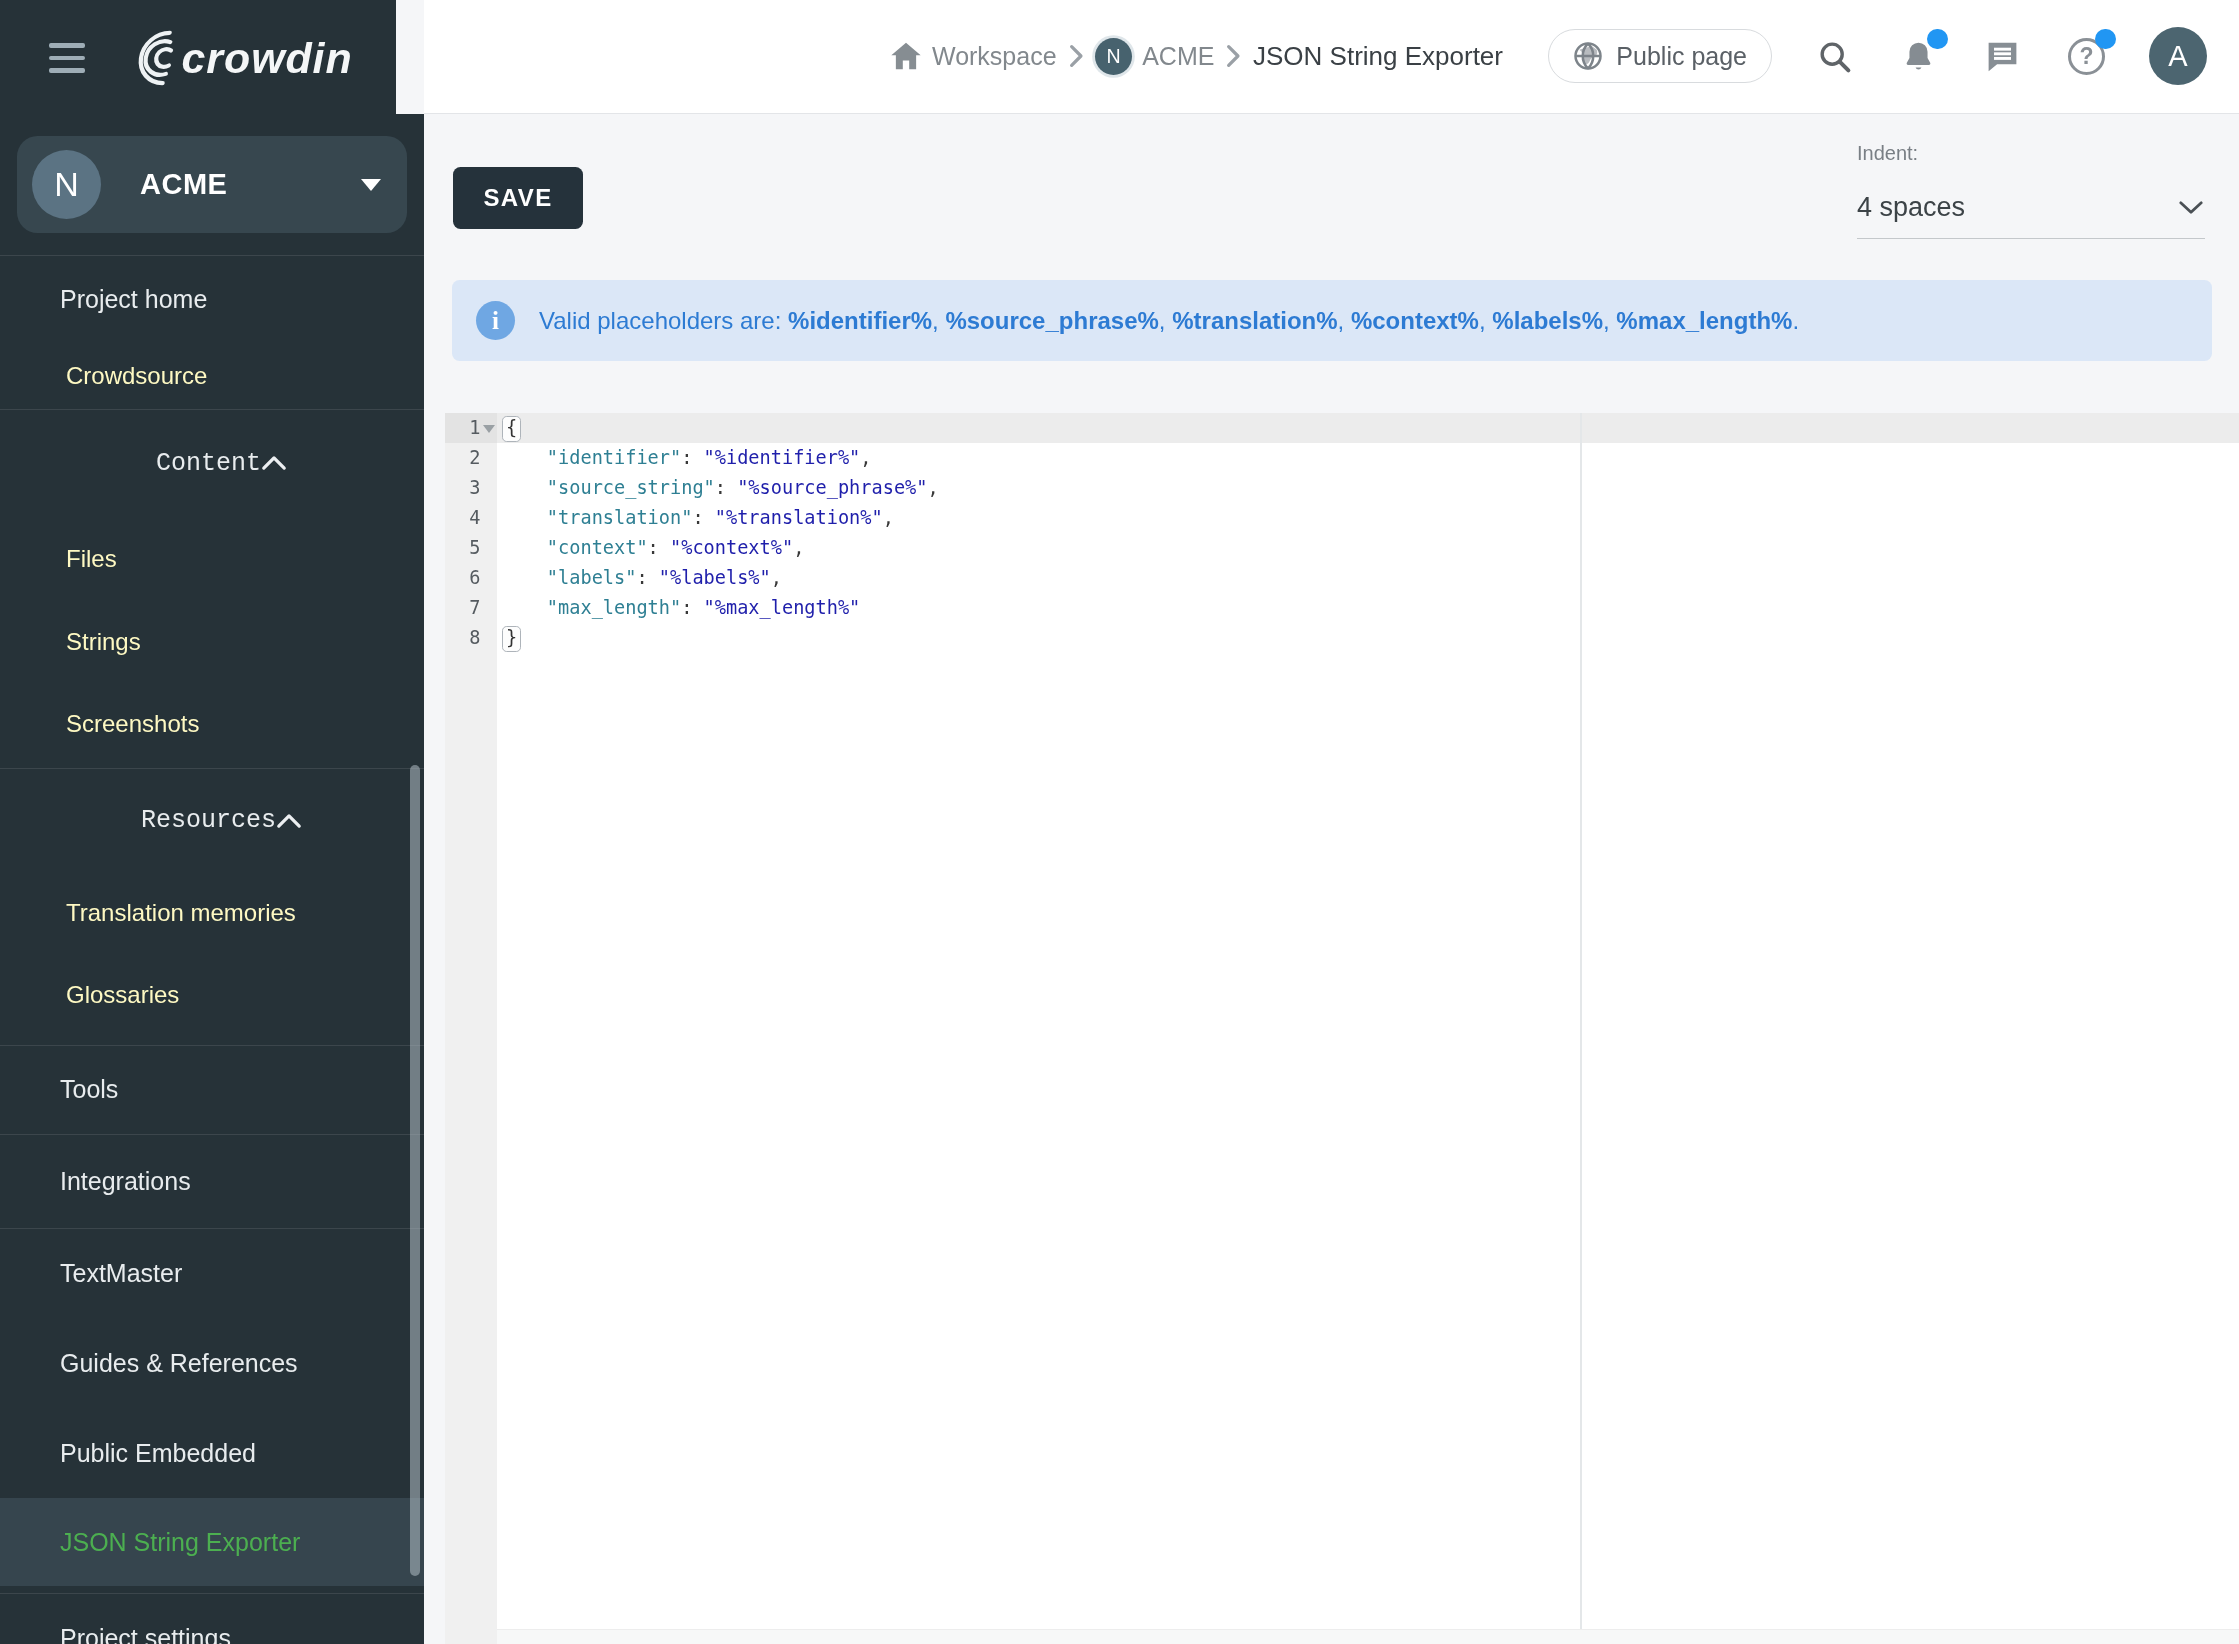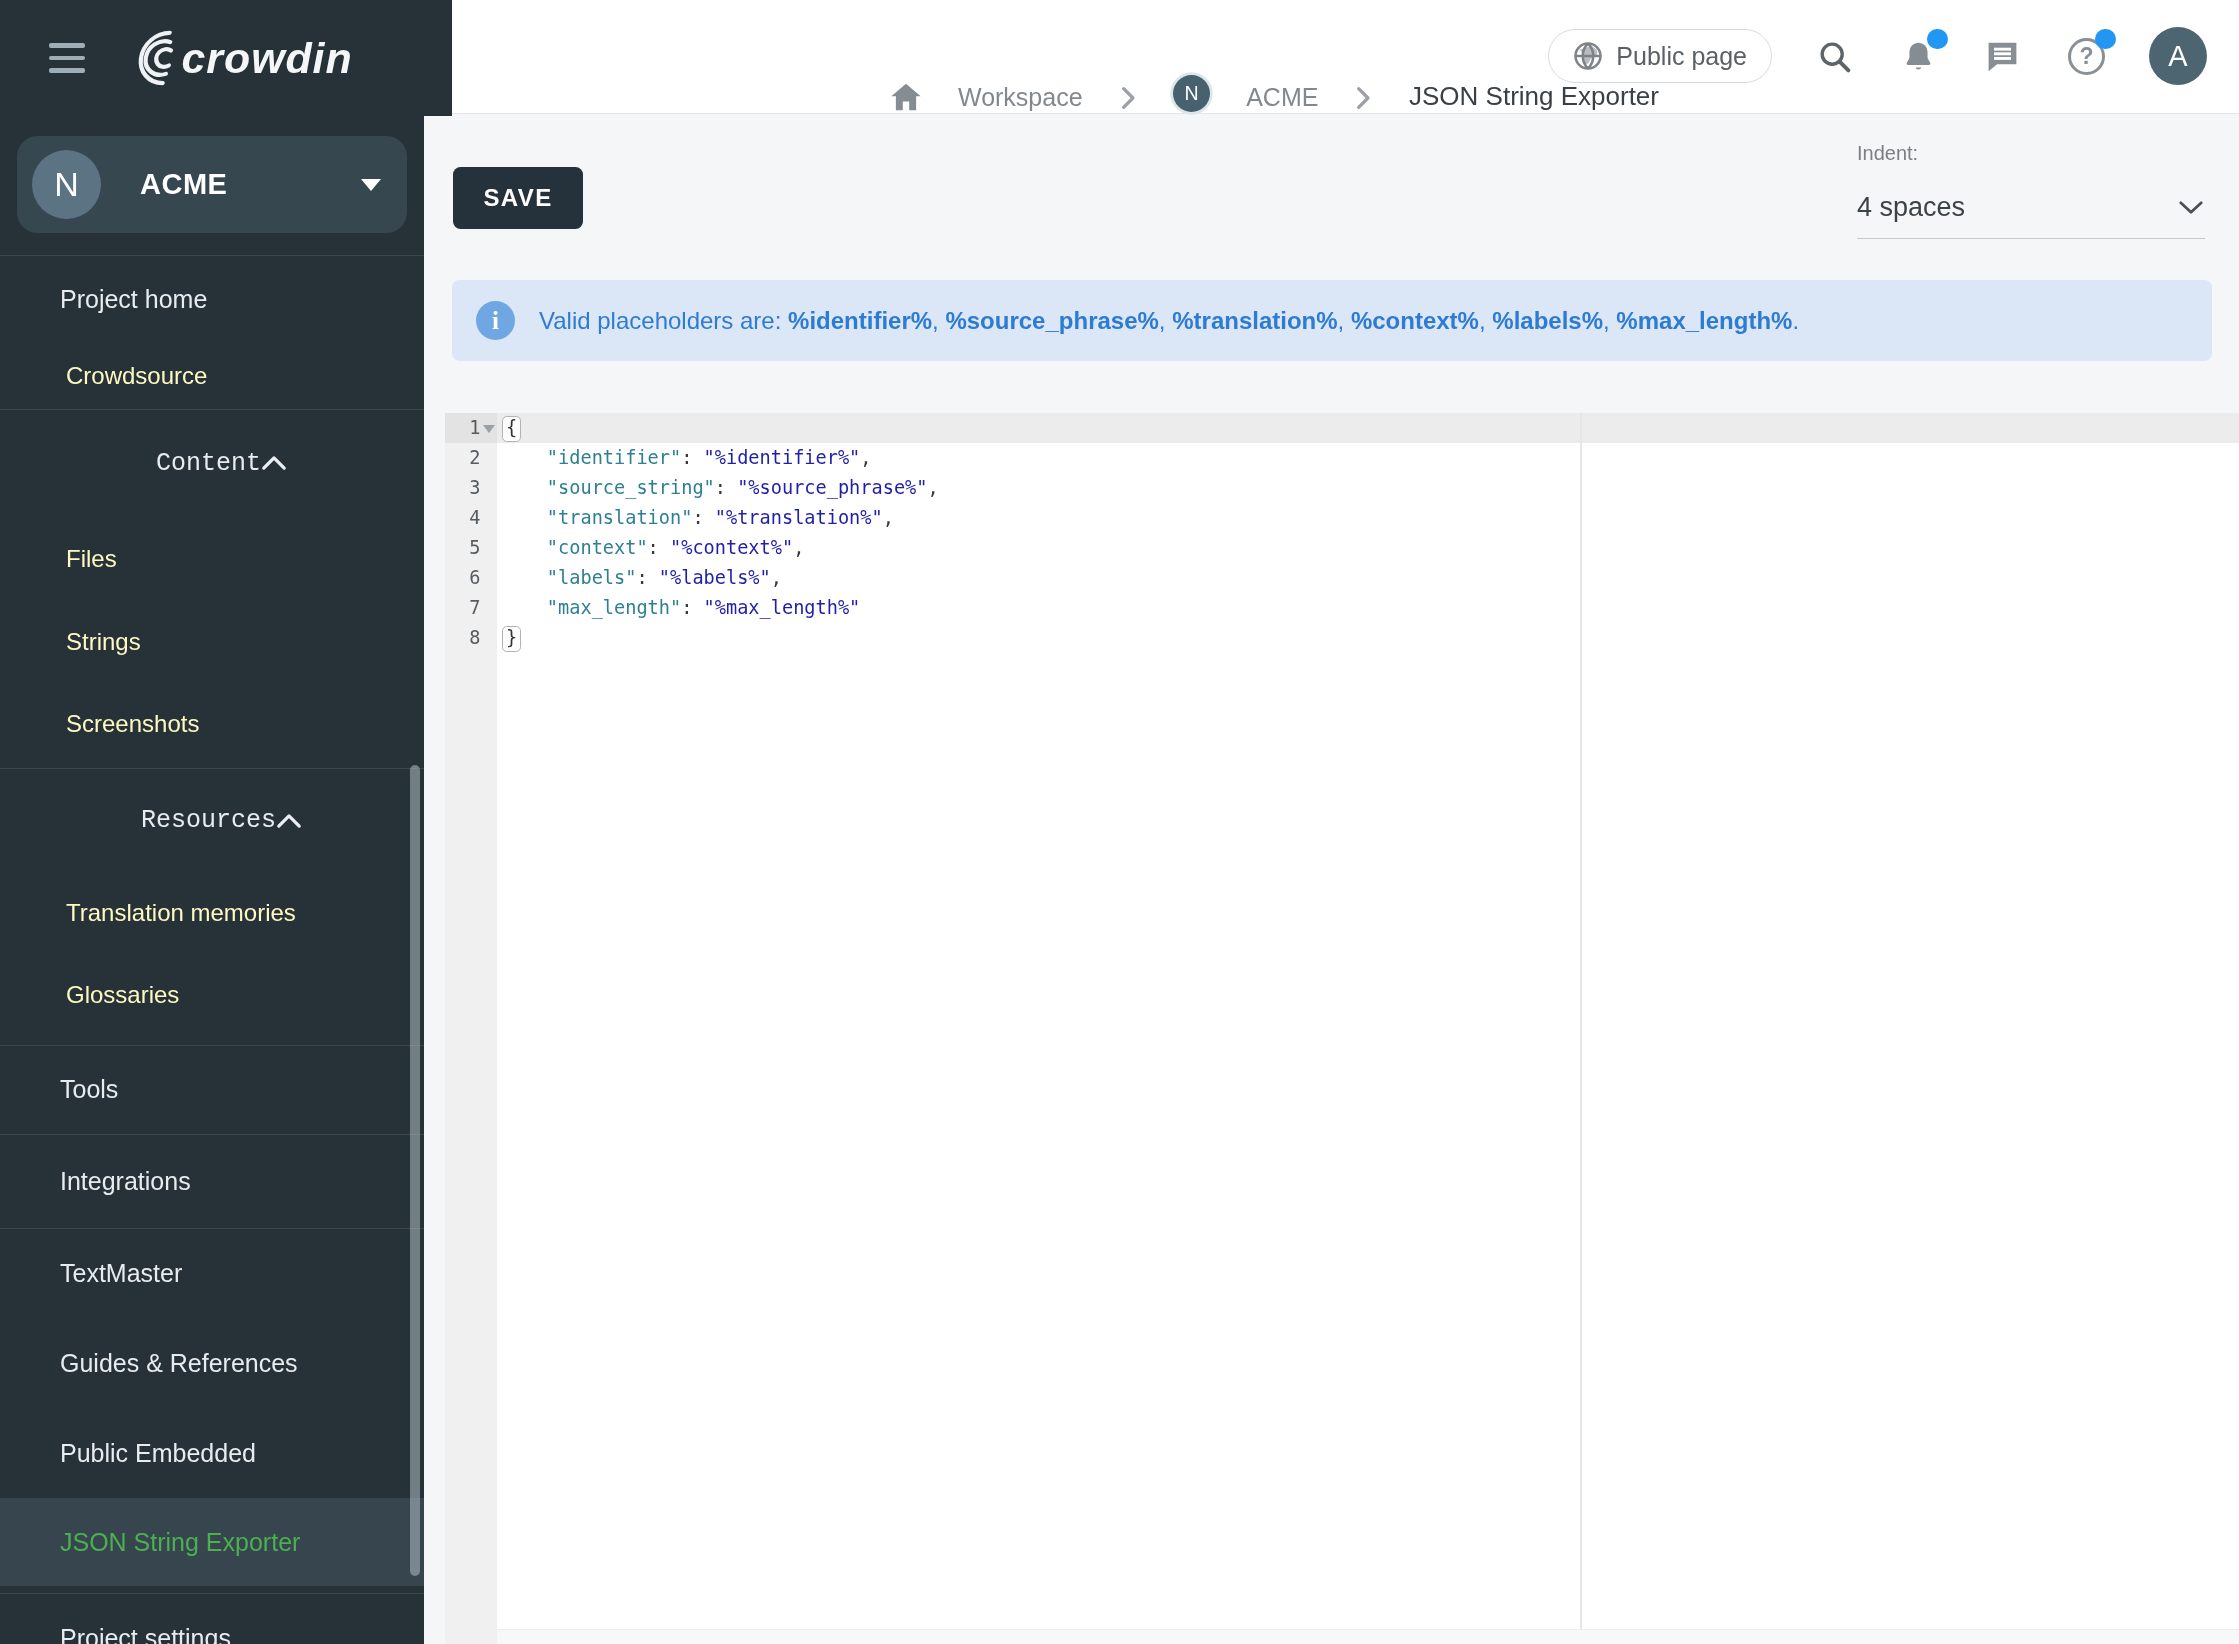--- a/index.html
+++ b/index.html
@@ -15,25 +15,25 @@
     --code-punct:#383838;
     --save-bg:#25323b;
   }
   *{margin:0;padding:0;box-sizing:border-box;}
   html,body{width:2239px;height:1644px;overflow:hidden;background:#fff;}
   body{font-family:"Liberation Sans", sans-serif;}
   .app{position:relative;width:2239px;height:1644px;overflow:hidden;background:#f5f6f8;}
 
   
   .topbar{position:absolute;left:424px;top:0;right:0;height:114px;background:#fff;border-bottom:1.9px solid #e3e5e8;z-index:5;}
-  .brand-block{position:absolute;left:0;top:0;width:452px;height:116px;background:var(--sidebar-bg);z-index:6;display:flex;align-items:center;}
+  .brand-block{position:absolute;left:0;top:0;width:396px;height:116px;background:var(--sidebar-bg);z-index:6;display:flex;align-items:center;}
   .hamburger{margin-left:49px;display:flex;flex-direction:column;gap:7.5px;cursor:pointer;}
   .hamburger span{display:block;width:36px;height:4.7px;border-radius:1.9px;background:#9eadb6;}
   .brand-logo{margin-left:35px;display:flex;align-items:center;}
-  .breadcrumb{position:absolute;left:466px;top:0;height:112px;display:flex;align-items:flex-end;gap:36px;}
+  .breadcrumb{position:absolute;left:466px;top:0;height:112px;display:flex;align-items:center;gap:10px;}
   .crumb-home svg{display:block;}
   .crumb-sep svg{display:block;}
   .crumb-text{font-size:25px;color:#82888d;}
   .crumb-badge{width:37px;height:37px;border-radius:50%;background:#47626e;color:#fff;font-size:19.6px;display:flex;align-items:center;justify-content:center;box-shadow:0 0 0 2.8px #dfe6ea;}
   .crumb-page{font-size:26px;font-weight:500;color:#3a4045;}
   .topbar-actions{position:absolute;right:32px;top:0;height:112px;display:flex;align-items:center;gap:41px;}
   .pill-btn{display:flex;align-items:center;gap:13px;height:54px;padding:0 24px;border:1.9px solid #d8dbde;border-radius:28px;background:#fff;color:#5a6066;font-size:25px;font-weight:500;cursor:pointer;}
   .icon-btn{position:relative;display:flex;align-items:center;justify-content:center;width:43px;height:43px;cursor:pointer;}
   .badge-dot{position:absolute;top:-5.6px;right:-7.5px;width:20.5px;height:20.5px;border-radius:50%;background:var(--notification-blue);}
   .help-circle{width:37px;height:37px;border-radius:50%;border:3.7px solid #8a9096;color:#8a9096;font-size:23px;font-weight:700;display:flex;align-items:center;justify-content:center;}

